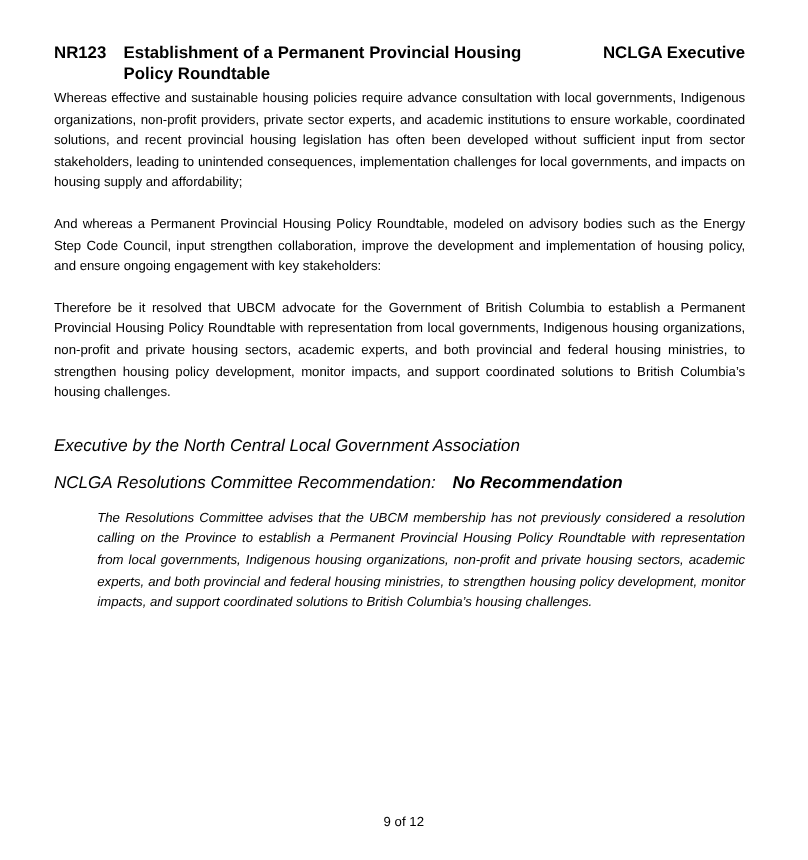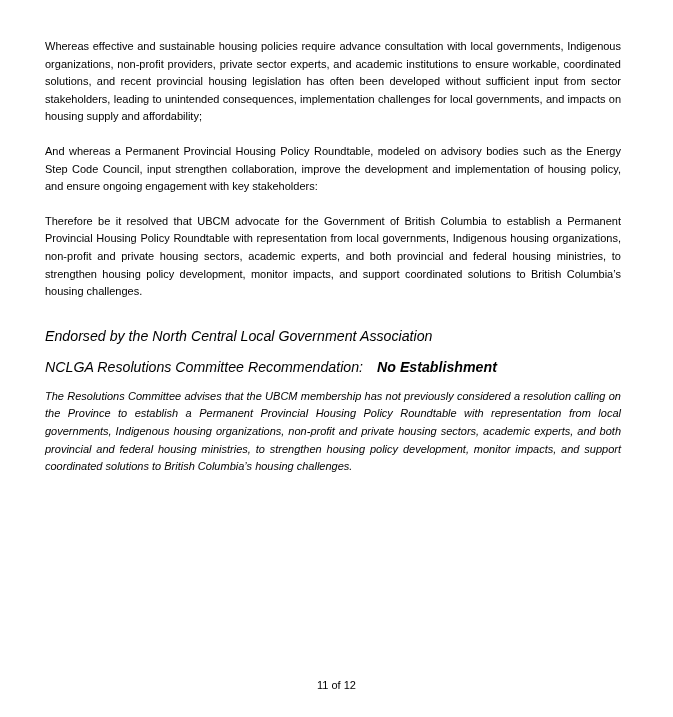--- a/index.html
+++ b/index.html
@@ -62,43 +62,49 @@
     .endorsed { margin-top: 26px; }
     .recommendation { margin-top: 13px; }
     .rec-value {
       font-weight: bold;
       margin-left: 14px;
     }
     .comments-label { margin-top: 13px; }
     .comments {
       font-style: italic;
       margin-top: 12px;
+      margin-left: 36px;
     }
     .footer {
       position: absolute;
       left: 0;
       width: 673px;
       top: 678px;
       text-align: center;
       font-size: 11px;
       line-height: 14px;
     }
   </style>
 </head>
 <body>
 
 <div class="page">
+  <div class="header">
+    <span class="res-num">NR123</span>
+    <span class="res-title">Establishment of a Permanent Provincial Housing Policy Roundtable</span>
+    <span class="sponsor">NCLGA Executive</span>
+  </div>
 
   <p class="para p1">Whereas effective and sustainable housing policies require advance consultation with local governments, Indigenous organizations, non-profit providers, private sector experts, and academic institutions to ensure workable, coordinated solutions, and recent provincial housing legislation has often been developed without sufficient input from sector stakeholders, leading to unintended consequences, implementation challenges for local governments, and impacts on housing supply and affordability;</p>
   <p class="para p2">And whereas a Permanent Provincial Housing Policy Roundtable, modeled on advisory bodies such as the Energy Step Code Council, input strengthen collaboration, improve the development and implementation of housing policy, and ensure ongoing engagement with key stakeholders:</p>
   <p class="para p3">Therefore be it resolved that UBCM advocate for the Government of British Columbia to establish a Permanent Provincial Housing Policy Roundtable with representation from local governments, Indigenous housing organizations, non-profit and private housing sectors, academic experts, and both provincial and federal housing ministries, to strengthen housing policy development, monitor impacts, and support coordinated solutions to British Columbia’s housing challenges.</p>
 
-  <p class="italic-line endorsed">Endorsed by the North Central Local Government Association</p>
+  <p class="italic-line endorsed">Executive by the North Central Local Government Association</p>
 
   <p class="italic-line recommendation">
-    <span>NCLGA Resolutions Committee Recommendation:</span><span class="rec-value">No Establishment</span>
+    <span>NCLGA Resolutions Committee Recommendation:</span><span class="rec-value">No Recommendation</span>
   </p>
 
 
   <p class="para comments">The Resolutions Committee advises that the UBCM membership has not previously considered a resolution calling on the Province to establish a Permanent Provincial Housing Policy Roundtable with representation from local governments, Indigenous housing organizations, non-profit and private housing sectors, academic experts, and both provincial and federal housing ministries, to strengthen housing policy development, monitor impacts, and support coordinated solutions to British Columbia’s housing challenges.</p>
 </div>
 
-<div class="footer">11 of 12</div>
+<div class="footer">9 of 12</div>
 
 </body></html>

